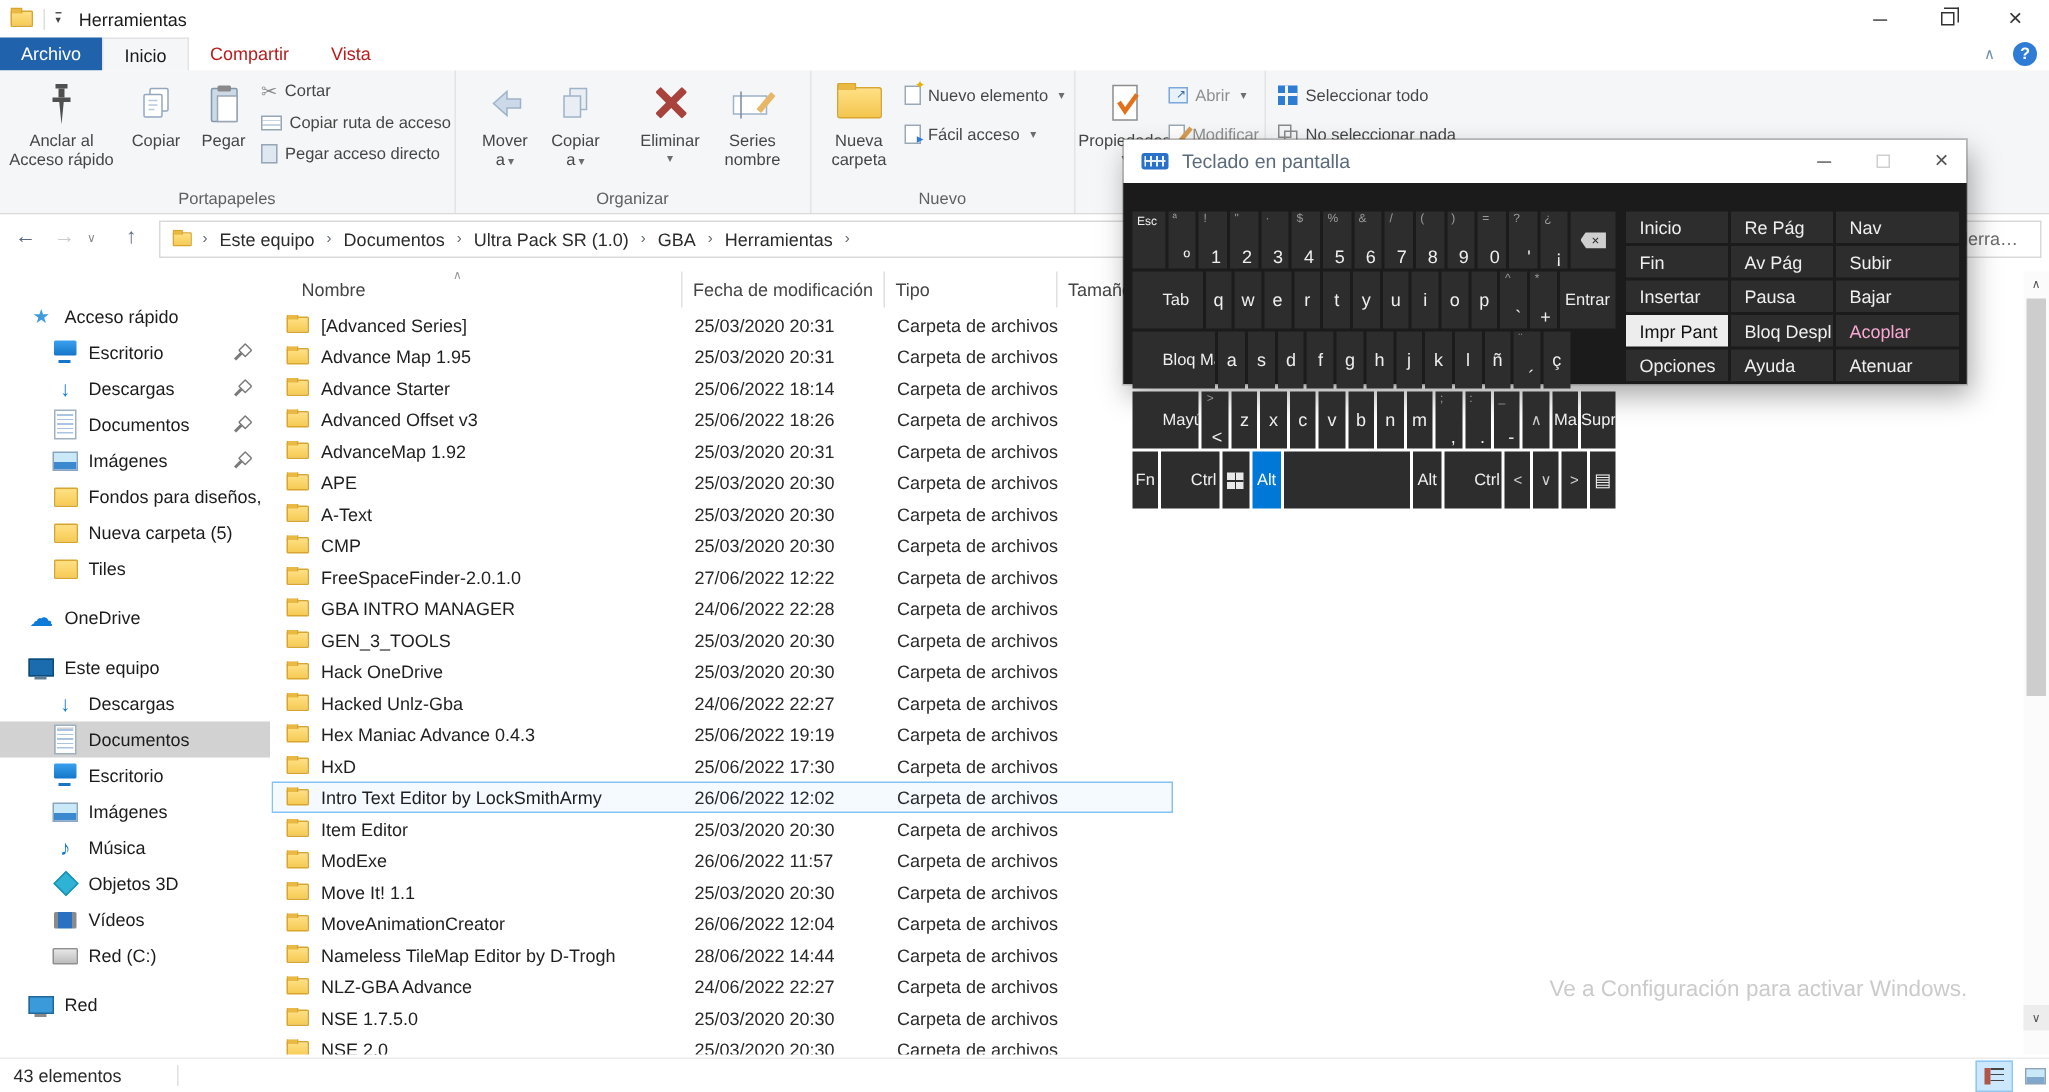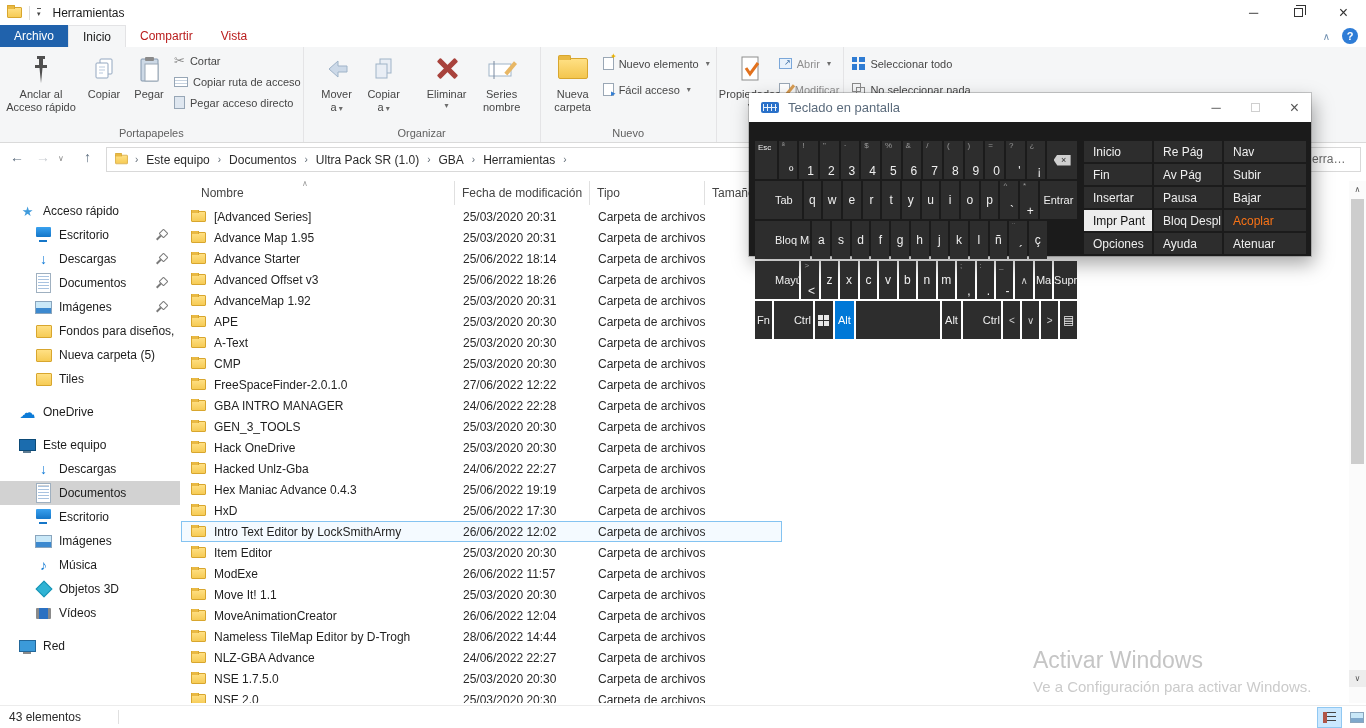--- a/index.html
+++ b/index.html
@@ -158,21 +158,21 @@
   .ghost { background:transparent; }
   .arr { color:#cfcfcf; font-size:10px; }
   .menu { font-size:12px; }
   .bks::before { content:""; width:17px; height:11px; background:#cfcfcf; clip-path:polygon(22% 0,100% 0,100% 100%,22% 100%,0 50%); }
   .bks::after { content:"×"; position:absolute; left:55%; top:50%; transform:translate(-50%,-50%); color:#2d2d2d; font-size:9px; }
   .win::before { content:""; width:11px; height:11px; background:#e8e8e8; }
   .win::after { content:""; position:absolute; width:11px; height:11px; background:linear-gradient(90deg,transparent 0 5px,#2d2d2d 5px 6px,transparent 6px),linear-gradient(transparent 0 5px,#2d2d2d 5px 6px,transparent 6px); }
   #osk-right { flex:1; display:grid; grid-template-columns:68px 68px 1fr; grid-auto-rows:21px; gap:2px; }
   .rkey { background:#2d2d2d; color:#efefef; display:flex; align-items:center; padding-left:9px; font-size:12px; white-space:nowrap; overflow:hidden; }
   .rkey.lit { background:#ededed; color:#111; }
-  .rkey.dim { color:#f97316; }
+  .rkey.dim { color:#f9a8d4; }
 </style>
 </head>
 <body>
 
 <div id="screen">
 
   <div id="titlebar">
     <span class="fold tb-fold"></span>
     <span class="tb-div"></span>
     <span class="qat-btn">▾</span>
@@ -486,20 +486,25 @@
         <span>Objetos 3D</span>
 
       </div>
 
       <div class="side-item lvl1">
         <span class="s-ic ic-video"></span>
         <span>Vídeos</span>
 
       </div>
 
+      <div class="side-item lvl1">
+        <span class="s-ic ic-drive"></span>
+        <span>Red (C:)</span>
+
+      </div>
 
       <div class="side-item lvl0 gap">
         <span class="s-ic ic-net"></span>
         <span>Red</span>
 
       </div>
     </div>
 
   <div id="listheader">
     <div class="colh colh-name">Nombre</div>
@@ -763,21 +768,20 @@
     <span class="st-div"></span>
     <span class="viewbtn view-details">
         <span class="det-ic"></span>
       </span>
     <span class="viewbtn view-thumbs">
         <span class="thm-ic"></span>
       </span>
   </div>
 
   <div id="watermark">
-    <div class="wm1">Activar Windows</div>
     <div class="wm2">Ve a Configuración para activar Windows.</div>
   </div>
 
   <div id="osk">
     <div id="osk-titlebar">
       <span class="kbd-logo"></span>
       <span class="osk-title">Teclado en pantalla</span>
       <span class="osk-caps">
         <span class="osk-cap">─</span>
         <span class="osk-max"></span>

